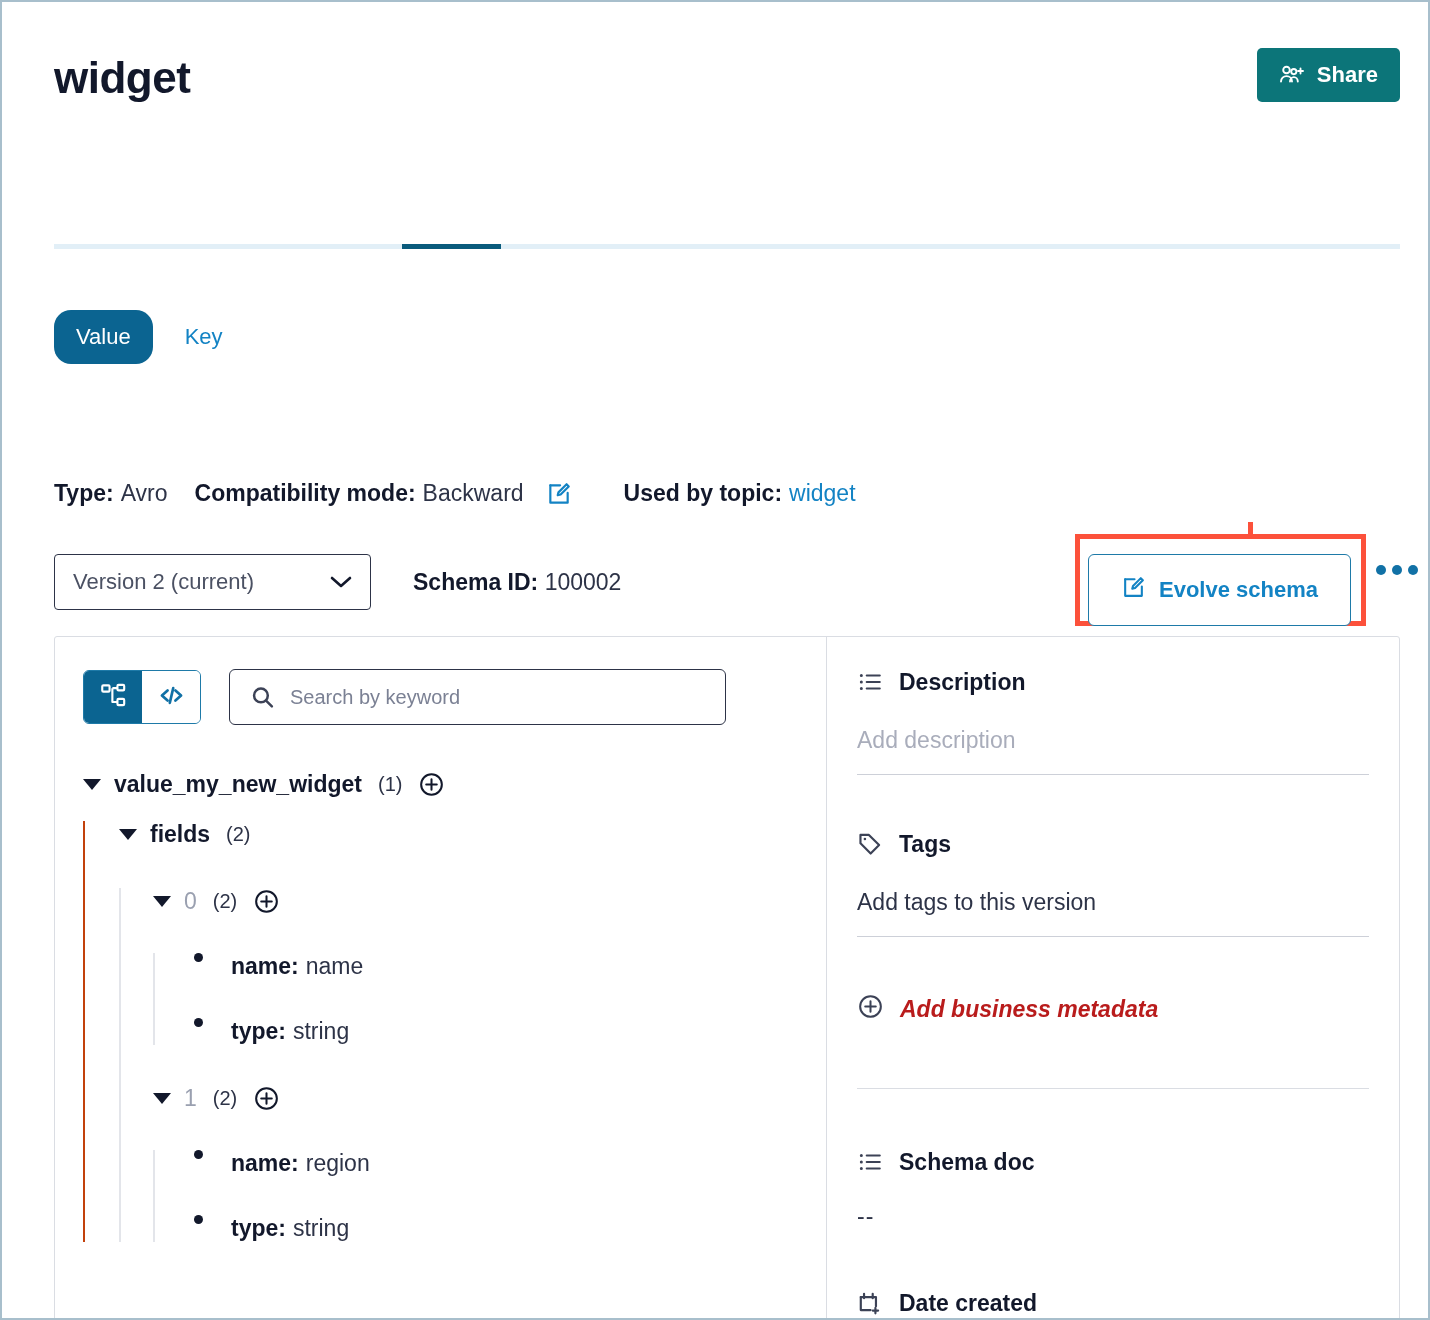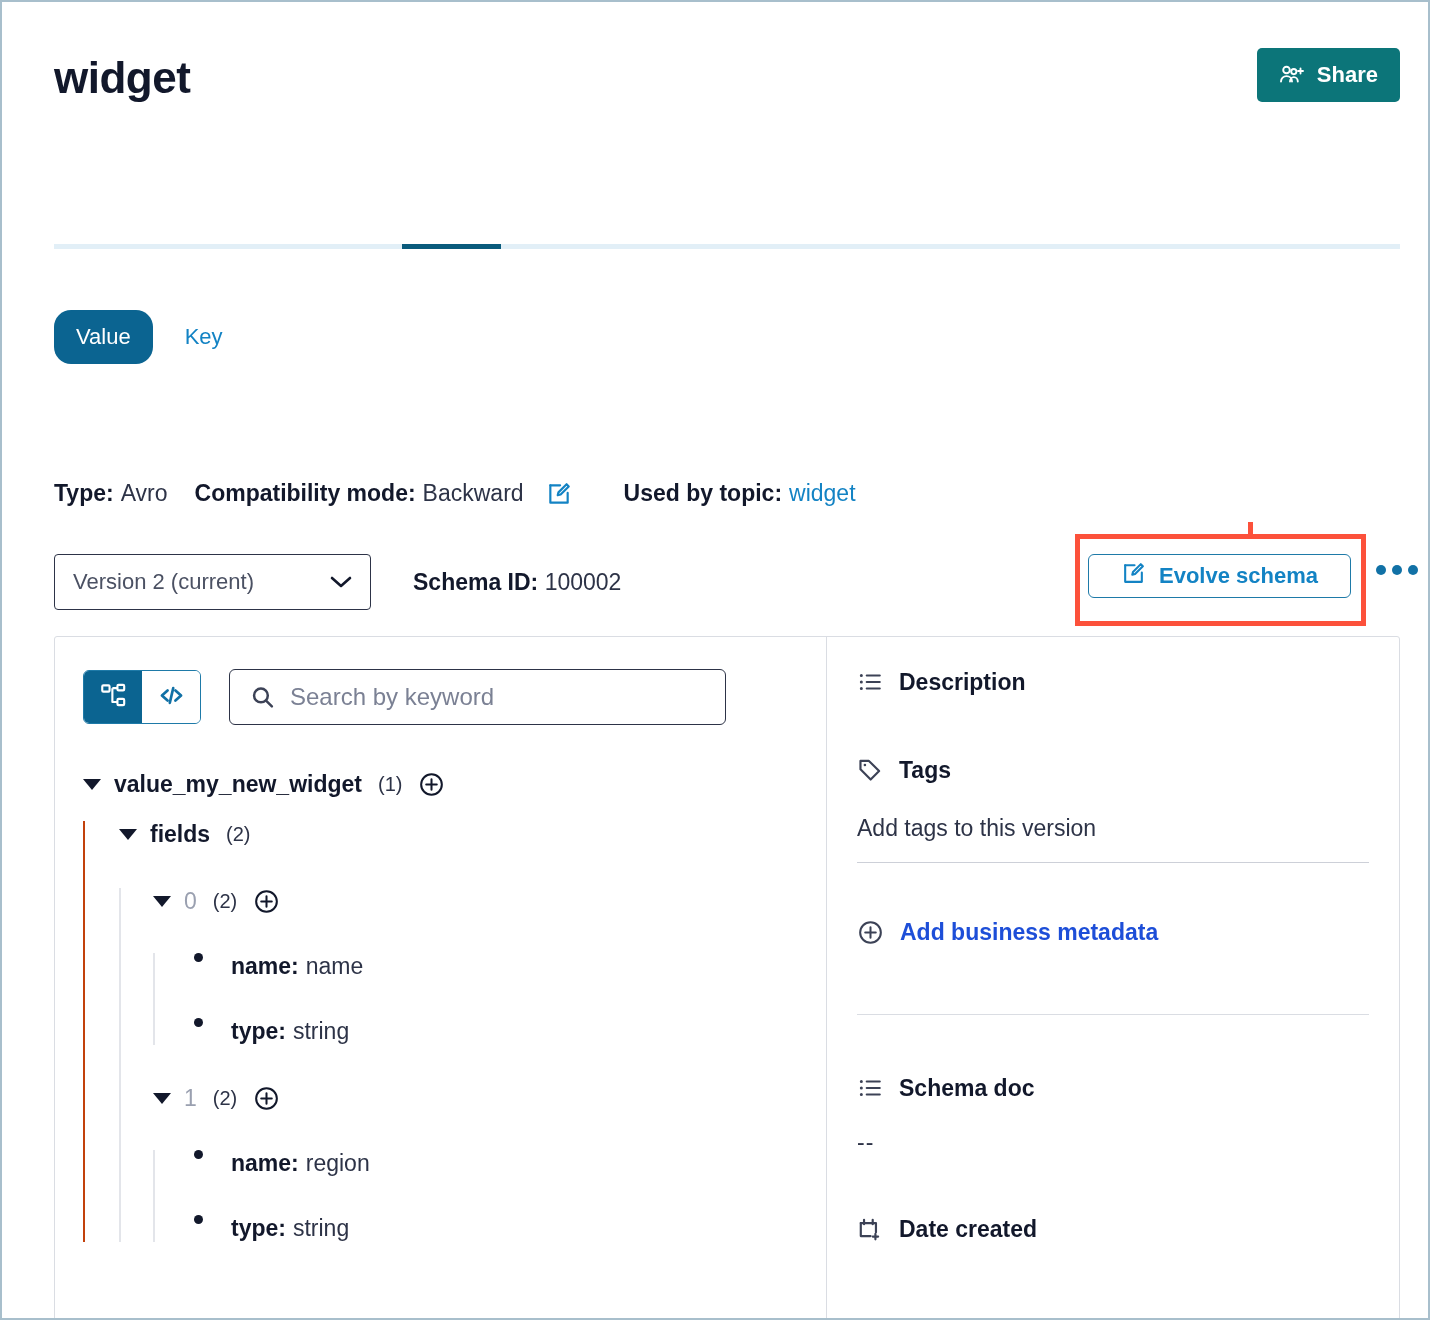--- a/index.html
+++ b/index.html
@@ -100,21 +100,21 @@
   .hl-box{
     position:absolute; left:1073px; top:532px; width:291px; height:92px;
     border:5px solid #fc513b; background:transparent; pointer-events:none;
   }
   .hl-tick{
     position:absolute; left:1246px; top:520px; width:5px; height:14px;
     background:#fc513b;
   }
   .evolve-btn{
     position:absolute; left:1086px; top:552px;
-    width:263px; height:44px;
+    width:263px; height:72px;
     border:1px solid #1e7aa8; border-radius:6px; background:#fff;
     display:flex; align-items:center; justify-content:center; gap:13px;
     color:#1383c4; font-size:22px; font-weight:700; cursor:pointer;
     font-family:"Liberation Sans", sans-serif;
   }
   .dots-btn{
     position:absolute; left:1374px; top:563px;
     display:flex; gap:6px; cursor:pointer;
   }
   .dots-btn i{ display:block; width:10px; height:10px; border-radius:50%; background:#1171a6;}
@@ -140,21 +140,21 @@
   }
   .seg-btn.active{ background:#0b6491; }
   .search-box{
     position:relative; width:497px; height:56px;
     border:1px solid #2d3347; border-radius:6px; background:#fff;
     display:flex; align-items:center; padding-left:58px;
   }
   .search-box svg{ position:absolute; left:20px; top:50%; transform:translateY(-50%);}
   .search-input{
     border:none; outline:none; width:100%; height:100%;
-    font-size:24px; color:#2d3347; background:transparent;
+    font-size:20px; color:#2d3347; background:transparent;
     font-family:"Liberation Sans", sans-serif;
   }
   .search-input::placeholder{ color:#7b8194; }
 
   
   .tree{ margin-top:46px; padding-left:28px; position:relative;}
   .tnode{ display:flex; align-items:center; font-size:23px; position:relative; }
   .caret{
     width:0;height:0;border-left:9px solid transparent;border-right:9px solid transparent;
     border-top:11px solid #12182b; margin-right:13px; cursor:pointer; flex:none;
@@ -183,22 +183,22 @@
     font-size:23px; font-weight:700; color:#12182b;
   }
   .sec-val{
     margin-top:26px; font-size:23px; padding-bottom:20px;
     border-bottom:1px solid #cdd0d8;
   }
   .muted{ color:#a9adbb; }
   .dark{ color:#2d3347; }
   .sec-gap{ height:56px; }
   .addmeta{
-    display:flex; gap:16px;
-    font-size:23px; font-weight:700; color:#1d4ed8; cursor:pointer;
+    display:flex; align-items:center; gap:16px;
+    font-size:23px; font-weight:700; color:#b91c1c; cursor:pointer;font-style:italic;
   }
   .hr{ height:1px; background:#dadde3; margin:62px 0 0 0; }
   .plain-val{ margin-top:22px; font-size:23px; color:#2d3347; letter-spacing:1px;}
 </style>
 </head>
 <body>
 
 <div class="page-frame">
 
   <div class="header">
@@ -397,20 +397,21 @@
 
       <div class="sec-head">
         <span>
           <svg width="26" height="26" viewBox="0 0 24 24" fill="none" stroke="#3c4256" stroke-width="2" stroke-linecap="round">
             <path d="M9 6h12M9 12h12M9 18h12"></path>
             <path d="M4 6h.01M4 12h.01M4 18h.01" stroke-width="2.8"></path>
           </svg>
         </span>
         <span>Description</span>
       </div>
+      <div class="sec-val muted">Add description</div>
 
       <div class="sec-gap"></div>
 
       <div class="sec-head">
         <span>
           <svg width="26" height="26" viewBox="0 0 24 24" fill="none" stroke="#3c4256" stroke-width="2" stroke-linejoin="round">
             <path d="M3.2 11.4V3.6h7.8l9.4 9.4-7.8 7.8-9.4-9.4z"></path>
             <circle cx="7.3" cy="7.4" r="1.2" fill="#3c4256" stroke="none"></circle>
           </svg>
         </span>

